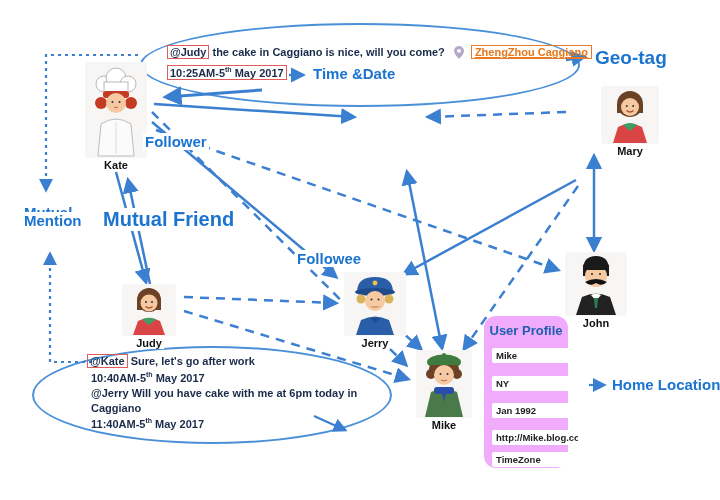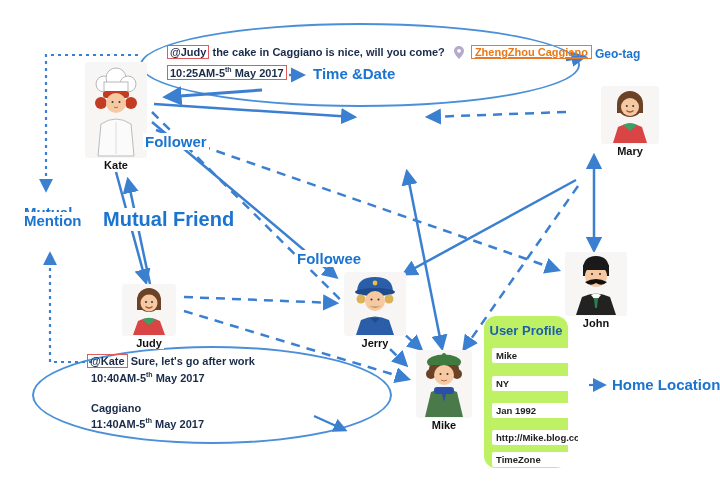--- a/index.html
+++ b/index.html
@@ -9,21 +9,21 @@
   #edges{position:absolute;left:0;top:0;z-index:1;pointer-events:none;}
   .msg{position:absolute;z-index:2;color:#1a2b4a;font-weight:bold;font-size:11px;white-space:nowrap;padding-left:15px;}
   .redbox{border:1.5px solid #e05b5b;padding:0 2px;display:inline-block;}
   .orangebox{border:1.5px solid #e87a2a;padding:0 3px;display:inline-block;color:#e87818;
              text-decoration:underline;margin-left:4px;}
   .blab{position:absolute;z-index:3;color:#1b74cf;font-weight:bold;font-size:15px;white-space:nowrap;
         background:#fff;padding:0 2px;}
   .person{position:absolute;z-index:2;display:flex;flex-direction:column;align-items:center;}
   .pname{font-size:11px;font-weight:bold;color:#111;margin-top:1px;background:#fff;padding:0 2px;}
   .avbg{background:#f6f6f6;border-radius:3px;}
-  #profile{position:absolute;left:484px;top:316px;width:84px;height:152px;background:#bef264;
+  #profile{position:absolute;left:484px;top:316px;width:84px;height:152px;background:#f0abfc;
            border-radius:12px;z-index:2;}
   #profile .ptitle{color:#1c5fae;font-weight:bold;font-size:13px;text-align:center;margin-top:7px;}
   #profile .prow{position:absolute;left:8px;width:86px;height:15px;background:#fff;border-radius:2px;
            font-size:9.5px;font-weight:bold;color:#222;line-height:15px;padding-left:4px;box-sizing:border-box;
            white-space:nowrap;overflow:hidden;}
   sup{font-size:7px;}
   .pin{display:inline-block;vertical-align:middle;margin-left:6px;}
 </style>
 </head>
 <body>
@@ -77,26 +77,27 @@
   <div class="msg" style="left:152px;top:65px;">
     <span class="redbox"><span>10:25AM-5</span><sup>th</sup><span> May 2017</span></span>
   </div>
 
   <div class="msg" style="left:72px;top:354px;">
     <span class="redbox">@Kate</span><span> Sure, let's go after work</span>
   </div>
   <div class="msg" style="left:76px;top:371px;">
     <span>10:40AM-5</span><sup>th</sup><span> May 2017</span>
   </div>
+  <div class="msg" style="left:76px;top:387px;"><span>@Jerry Will you have cake with me at 6pm today in</span></div>
   <div class="msg" style="left:76px;top:402px;"><span>Caggiano</span></div>
   <div class="msg" style="left:76px;top:417px;">
     <span>11:40AM-5</span><sup>th</sup><span> May 2017</span>
   </div>
 
-  <div class="blab" style="left:593px;top:47px;font-size:12px;">Geo-tag</div>
+  <div class="blab" style="left:593px;top:47px;font-size:19px;">Geo-tag</div>
   <div class="blab" style="left:311px;top:65px;">Time &amp;Date</div>
   <div class="blab" style="left:143px;top:133px;">Follower</div>
   <div class="blab" style="left:22px;top:204px;">Mutual</div>
   <div class="blab" style="left:22px;top:212px;">Mention</div>
   <div class="blab" style="left:101px;top:208px;font-size:20px;">Mutual Friend</div>
   <div class="blab" style="left:295px;top:250px;">Followee</div>
   <div class="blab" style="left:610px;top:376px;">Home Location</div>
 
   <div class="person" style="left:84px;top:62px;width:64px;">
     <svg class="avbg" width="62" height="96" viewBox="0 0 62 96">

